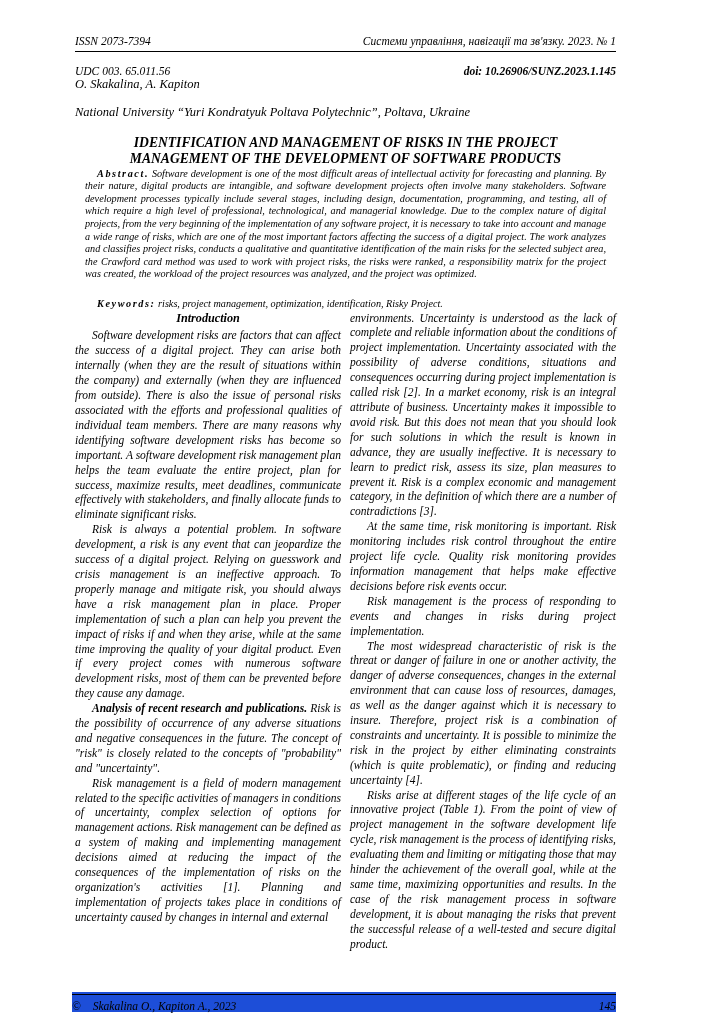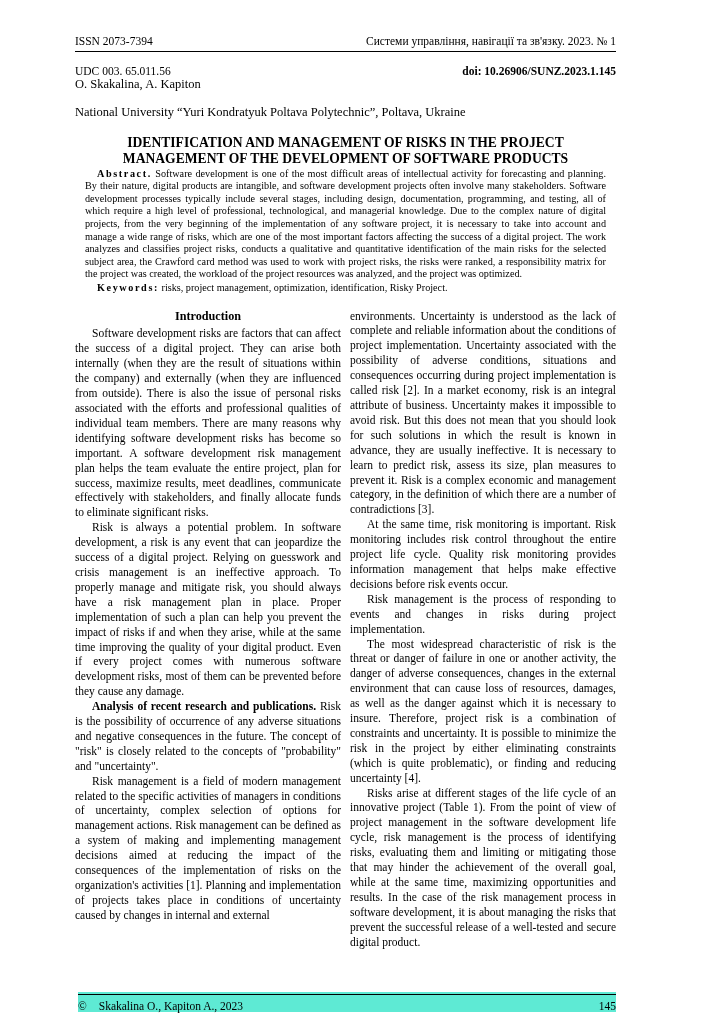--- a/index.html
+++ b/index.html
@@ -9,20 +9,21 @@
     font-family: "Liberation Serif", "DejaVu Serif", serif;
     color: #000;
   }
   .page {
     position: relative;
     width: 692px;
     height: 1024px;
     background: #fff;
     padding: 35px 76px 0 75px;
     overflow: hidden;
+    font-style: italic;
   }
   .row { display: flex; justify-content: space-between; align-items: baseline; }
   .head-row { font-size: 11.5px; }
   .rule { border-top: 1.4px solid #000; height: 0; margin-top: 4px; }
   .udc-row { margin-top: 13px; font-size: 11.5px; }
   .bold { font-weight: bold; }
   .authors { margin-top: 0; font-size: 12.5px; }
   .affiliation { margin-top: 13px; font-size: 12.5px; }
   .title {
     margin: 15px auto 0;
@@ -34,48 +35,47 @@
   }
   .abstract {
     padding: 0 10px;
     font-size: 10.2px;
     line-height: 1.235;
     text-align: justify;
     text-indent: 12px;
   }
   .label { font-weight: bold; letter-spacing: 1.6px; }
   .keywords {
-    margin-top: 1px;
+    margin-top: 17px;
     padding: 0 10px;
     font-size: 10.2px;
     line-height: 1.235;
     text-indent: 12px;
     text-align: left;
   }
   .columns {
     display: flex;
     gap: 9px;
-    margin-top: 14px;
     font-size: 11.5px;
     line-height: 14.9px;
   }
   .col { flex: 1 1 0; text-align: justify; min-width: 0; }
   .section-heading {
     text-align: center;
     font-size: 12.2px;
     font-weight: bold;
     margin-bottom: 3px;
   }
   p.indent { text-indent: 17px; }
   .footer {
     position: absolute;
-    left: 78px;
+    left: 72px;
     right: 76px;
     bottom: 12px;
-    background: #5eead4;
+    background: #1d4ed8;
     font-size: 11.5px;
     padding-top: 2px;
   }
   .footer .rule { margin: 0 0 5px 0; }
   .copyright-symbol { margin-right: 12px; }
 </style>
 </head>
 <body>
 
 <div class="page">

